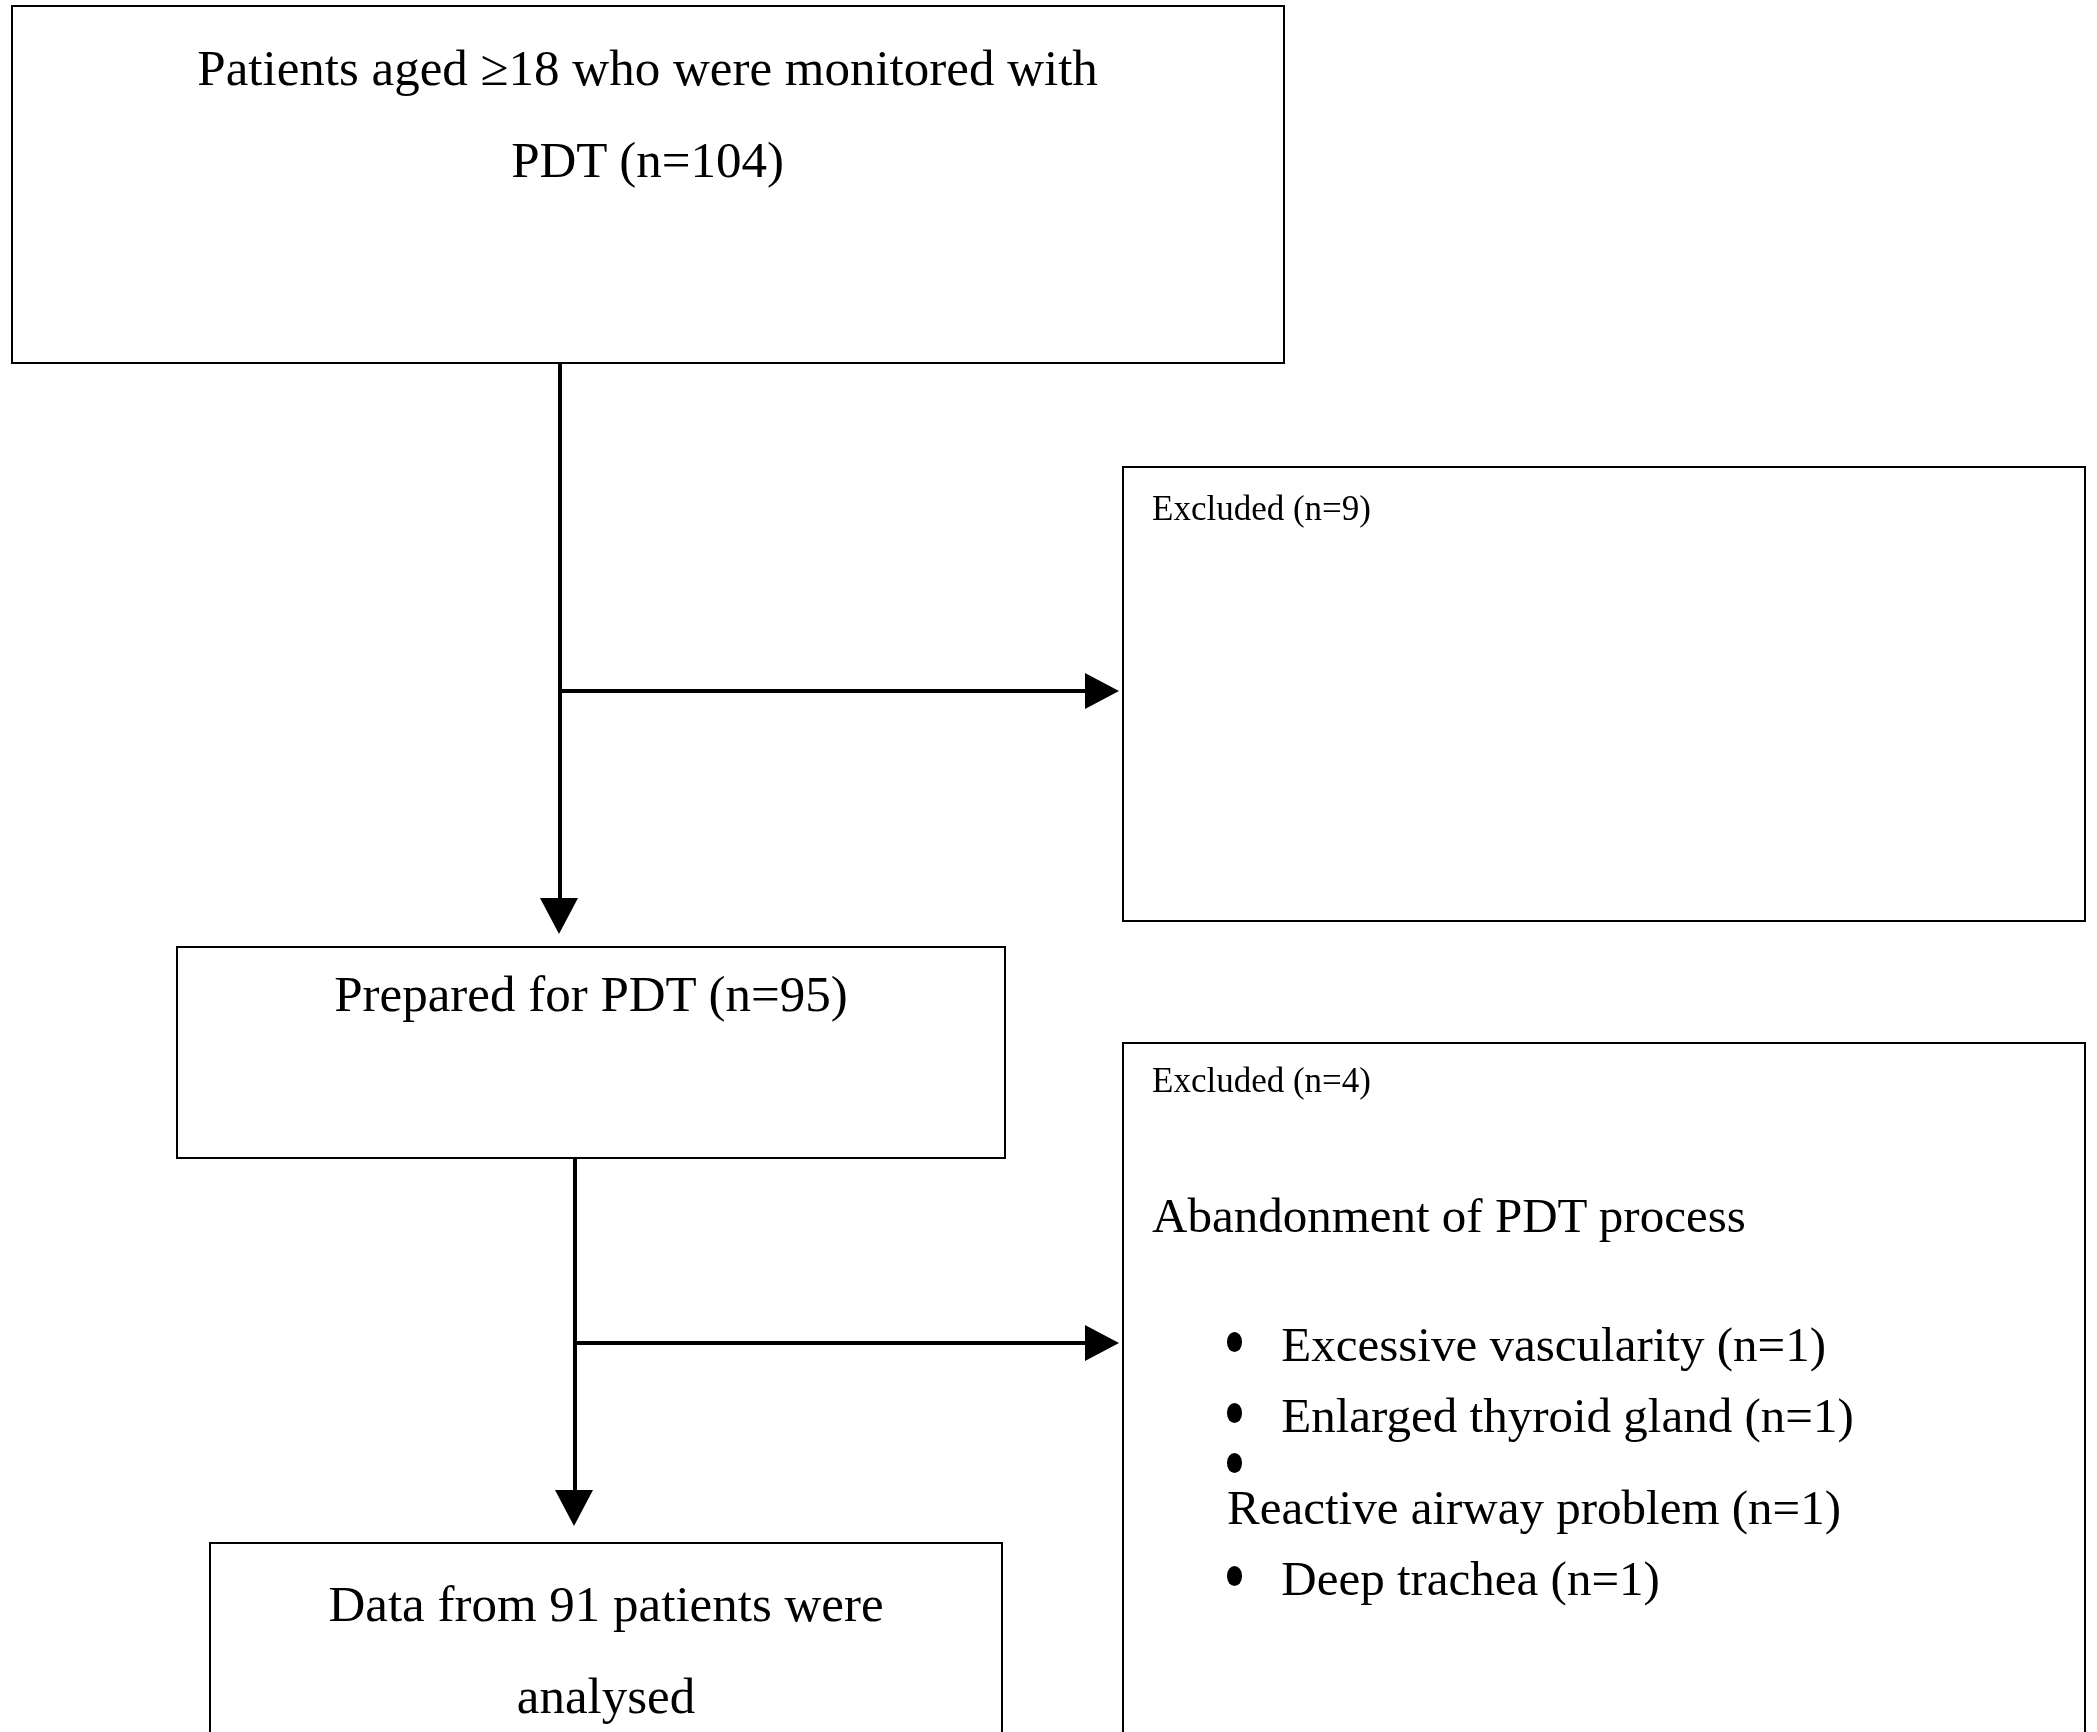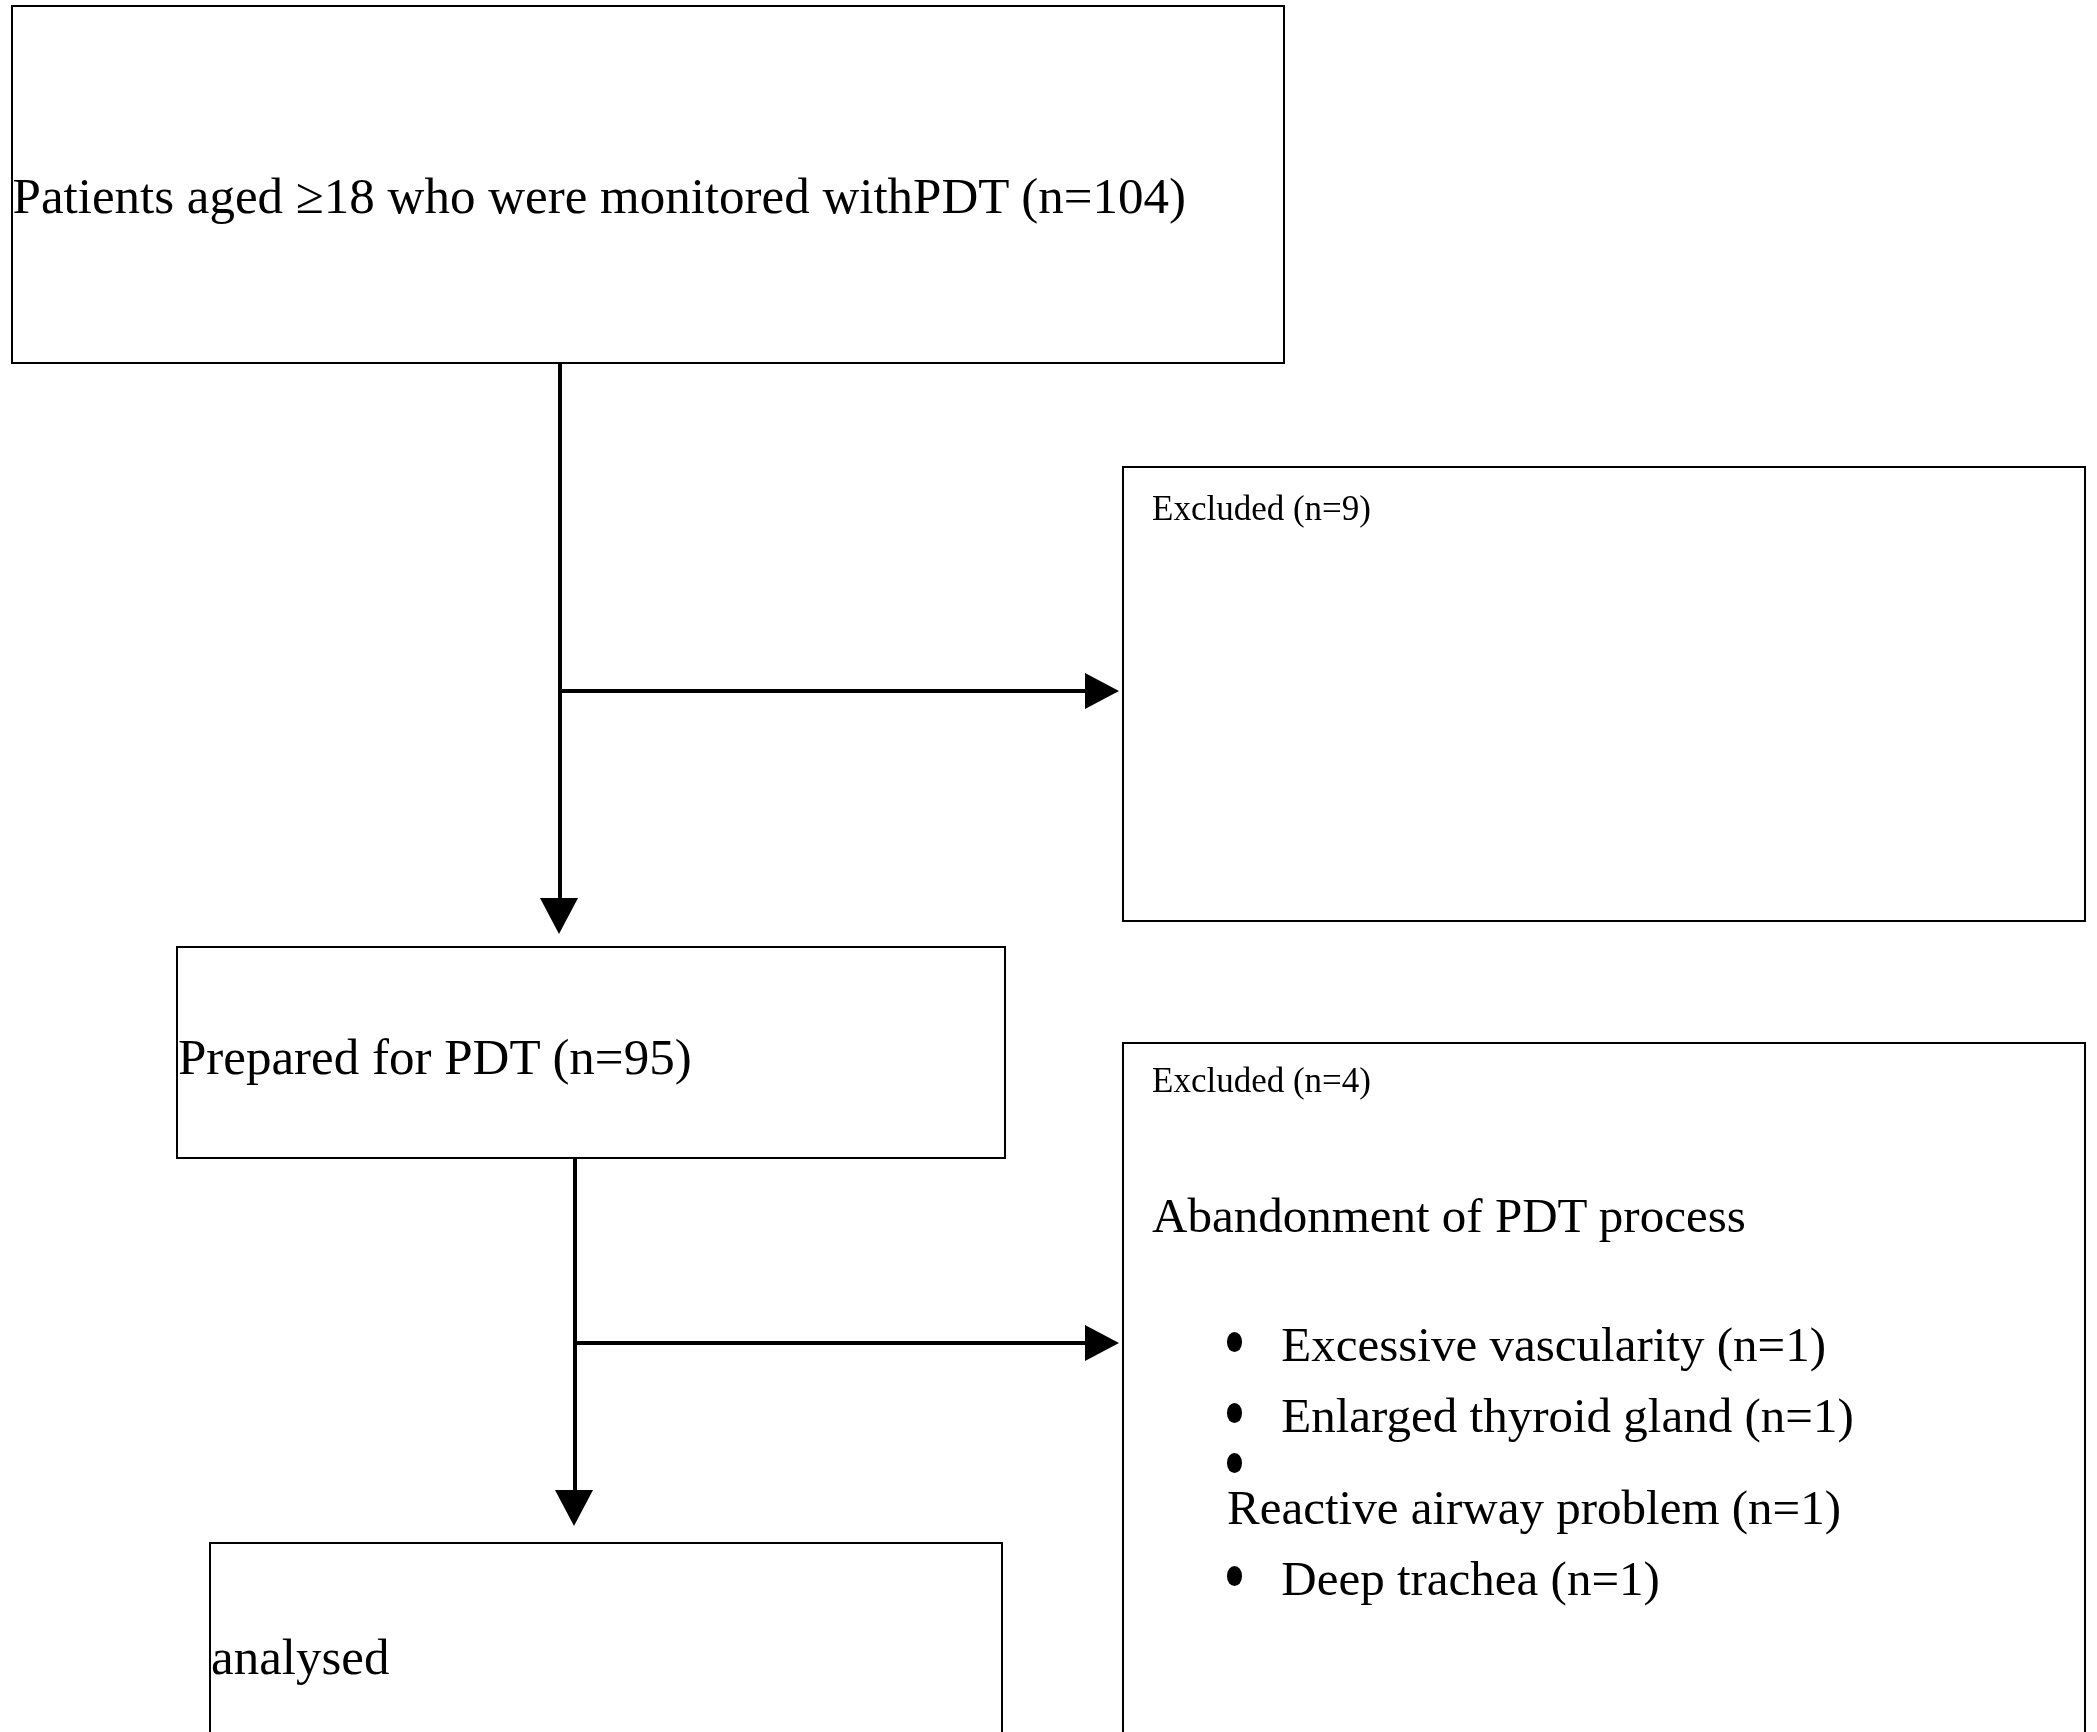--- a/index.html
+++ b/index.html
@@ -21,22 +21,23 @@
   .fbox {
     position: absolute;
     box-sizing: border-box;
     border: 2.9px solid #000000;
     background: #ffffff;
   }
 
   
   .centerbox {
     display: flex;
-    flex-direction: row;
+    flex-direction: column;
     align-items: center;
+    gap: 20px;
   }
   .ctext {
     text-align: center;
     line-height: 1.42;
     font-size: 51px;
     white-space: nowrap;
   }
 
   
   .exbox {
@@ -158,17 +159,18 @@
         <span class="btxt">Reactive airway problem (n=1)</span>
       </li>
       <li>
         <span class="bullet-dot"></span>
         <span class="btxt">Deep trachea (n=1)</span>
       </li>
     </ul>
   </div>
 
   <div class="fbox centerbox" style="left:209px; top:1542px; width:794px; height:206px; padding-top:23.5px;">
+    <div class="ctext">Data from 91 patients were</div>
     <div class="ctext">analysed</div>
   </div>
 
 </div>
 
 
 </body></html>

